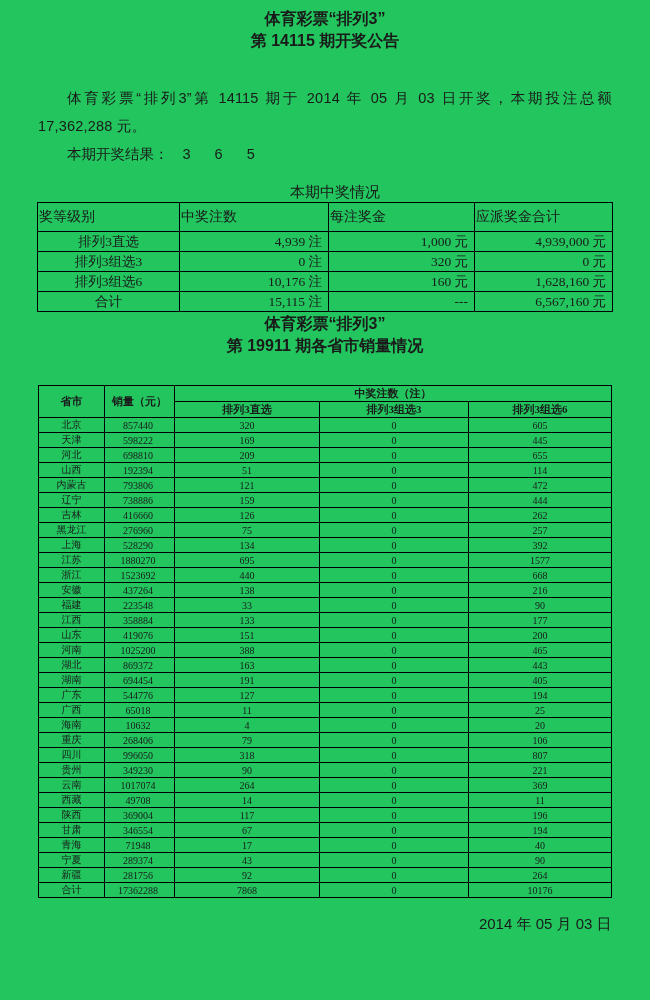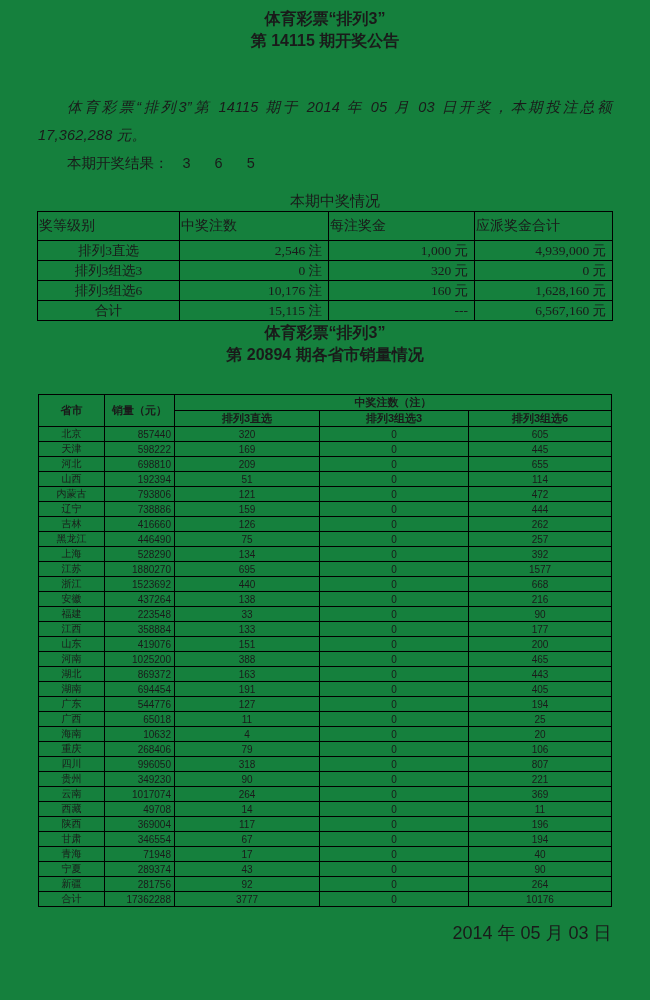--- a/index.html
+++ b/index.html
@@ -2,55 +2,55 @@
 <html><head>
 <meta charset="utf-8">
 <style>
   html,body { margin:0; padding:0; background:#ffffff; }
   body {
     width:650px; height:1000px; overflow:hidden;
     font-family:"Liberation Sans", sans-serif;
     color:#1a1a1a;
     -webkit-font-smoothing:antialiased;
   }
-  .page { position:relative; width:650px; height:1000px; background:#15803d; }
+  .page { position:relative; width:650px; height:1000px; background:#22c55e; }
 
   .doc-titles { padding-top:8px; text-align:center; font-size:16px; font-weight:bold; line-height:22px; }
 
   .para {
     margin:0 38px; font-size:14.5px; line-height:28px;
     text-indent:2em; text-align:justify; letter-spacing:0.2px;
   }
-  .para1 { margin-top:41px;font-style:italic; }
+  .para1 { margin-top:32px; }
   .result-line { margin:0 38px; font-size:14.5px; line-height:28px; text-indent:2em; }
   .result-digits { margin-left:14px; letter-spacing:10px; }
 
   .table1-caption { margin-top:14px; text-align:center; font-size:15px; line-height:20px;padding-left:20px; }
 
   table { border-collapse:collapse; }
   td, th { border:1px solid #000; overflow:hidden; white-space:nowrap; }
 
   .table1 { width:575px; margin:0 auto; font-size:13.5px; table-layout:fixed; }
   .table1 th { height:26px; font-weight:normal; text-align:left; font-size:14px; }
   .table1 td {
     height:19px; font-family:"Liberation Serif", serif;
     text-align:right; padding:0 6px 0 0;
   }
   .table1 td:first-child { text-align:center; padding:0; }
 
   .para2 { margin-top:27px; }
 
   .doc-titles2 { margin-top:1px; text-align:center; font-size:16px; font-weight:bold; line-height:22px; }
 
-  .table2 { width:573px; margin:28px auto 16px; font-size:10.5px; table-layout:fixed; }
+  .table2 { width:573px; margin:28px auto 16px; font-size:10.5px; table-layout:fixed;font-family:Liberation Serif, serif; }
   .table2 th { height:14.5px; font-weight:600; font-size:11px; text-align:center; padding:0; }
   .table2 td { height:12.7px; text-align:center; padding:0; font-size:10px; }
-  .table2 td:nth-child(2) { text-align:right; padding-right:3px; }
-
-  .date-line { width:573px; margin:3px auto 0; text-align:right; font-size:18px; line-height:20px; }
+  .table2 td:nth-child(2) { padding-right:3px; }
+
+  .date-line { width:573px; margin:3px auto 0; text-align:right; font-size:15px; line-height:20px; }
 </style>
 </head>
 <body>
 
 <div class="page">
 
   <div class="doc-titles">
     <div>体育彩票“排列3”</div>
     <div>第 14115 期开奖公告</div>
   </div>
@@ -74,21 +74,21 @@
       <tr>
         <th>奖等级别</th>
         <th>中奖注数</th>
         <th>每注奖金</th>
         <th>应派奖金合计</th>
       </tr>
     </thead>
     <tbody>
         <tr>
           <td>排列3直选</td>
-          <td>2,546 注</td>
+          <td>4,939 注</td>
           <td>1,000 元</td>
           <td>4,939,000 元</td>
         </tr>
         <tr>
           <td>排列3组选3</td>
           <td>0 注</td>
           <td>320 元</td>
           <td>0 元</td>
         </tr>
         <tr>
@@ -102,21 +102,21 @@
           <td>15,115 注</td>
           <td>---</td>
           <td>6,567,160 元</td>
         </tr>
       </tbody>
   </table>
 
 
   <div class="doc-titles2">
     <div>体育彩票“排列3”</div>
-    <div>第 20894 期各省市销量情况</div>
+    <div>第 19911 期各省市销量情况</div>
   </div>
 
   <table class="table2">
     <colgroup>
       <col style="width:66px">
         <col style="width:70px">
         <col style="width:145px">
         <col style="width:149px">
         <col style="width:143px">
     </colgroup>
@@ -177,21 +177,21 @@
         </tr>
         <tr>
           <td>吉林</td>
           <td>416660</td>
           <td>126</td>
           <td>0</td>
           <td>262</td>
         </tr>
         <tr>
           <td>黑龙江</td>
-          <td>446490</td>
+          <td>276960</td>
           <td>75</td>
           <td>0</td>
           <td>257</td>
         </tr>
         <tr>
           <td>上海</td>
           <td>528290</td>
           <td>134</td>
           <td>0</td>
           <td>392</td>
@@ -346,21 +346,21 @@
         <tr>
           <td>新疆</td>
           <td>281756</td>
           <td>92</td>
           <td>0</td>
           <td>264</td>
         </tr>
         <tr>
           <td>合计</td>
           <td>17362288</td>
-          <td>3777</td>
+          <td>7868</td>
           <td>0</td>
           <td>10176</td>
         </tr>
       </tbody>
   </table>
 
   <div class="date-line">2014 年 05 月 03 日</div>
 
 </div>
 

